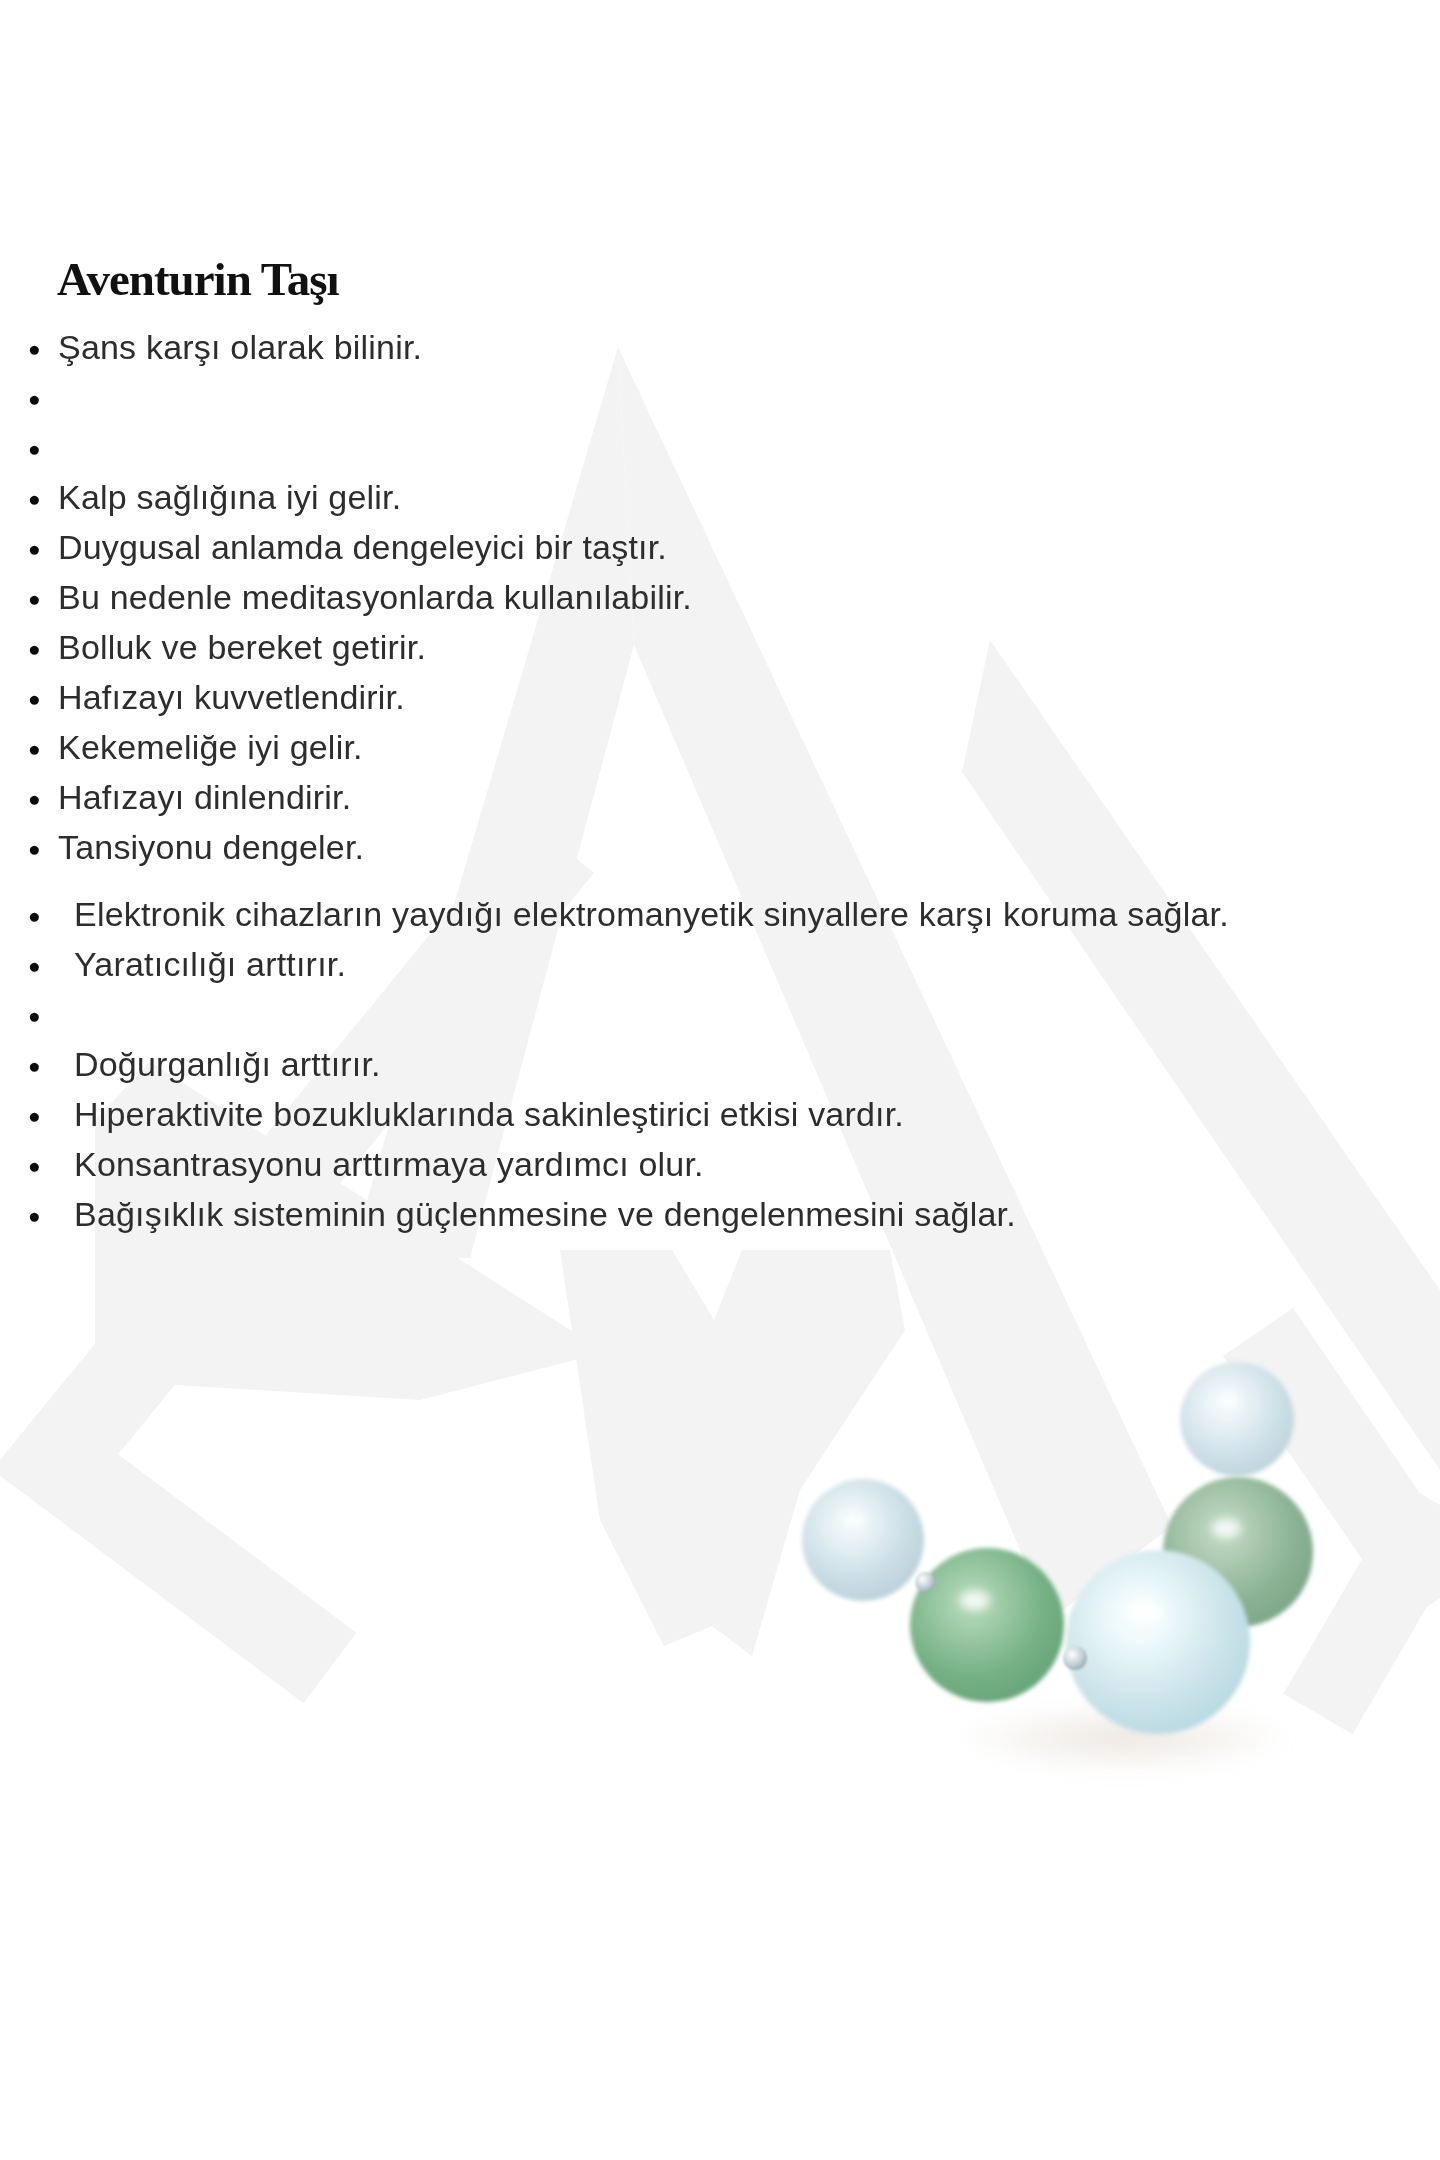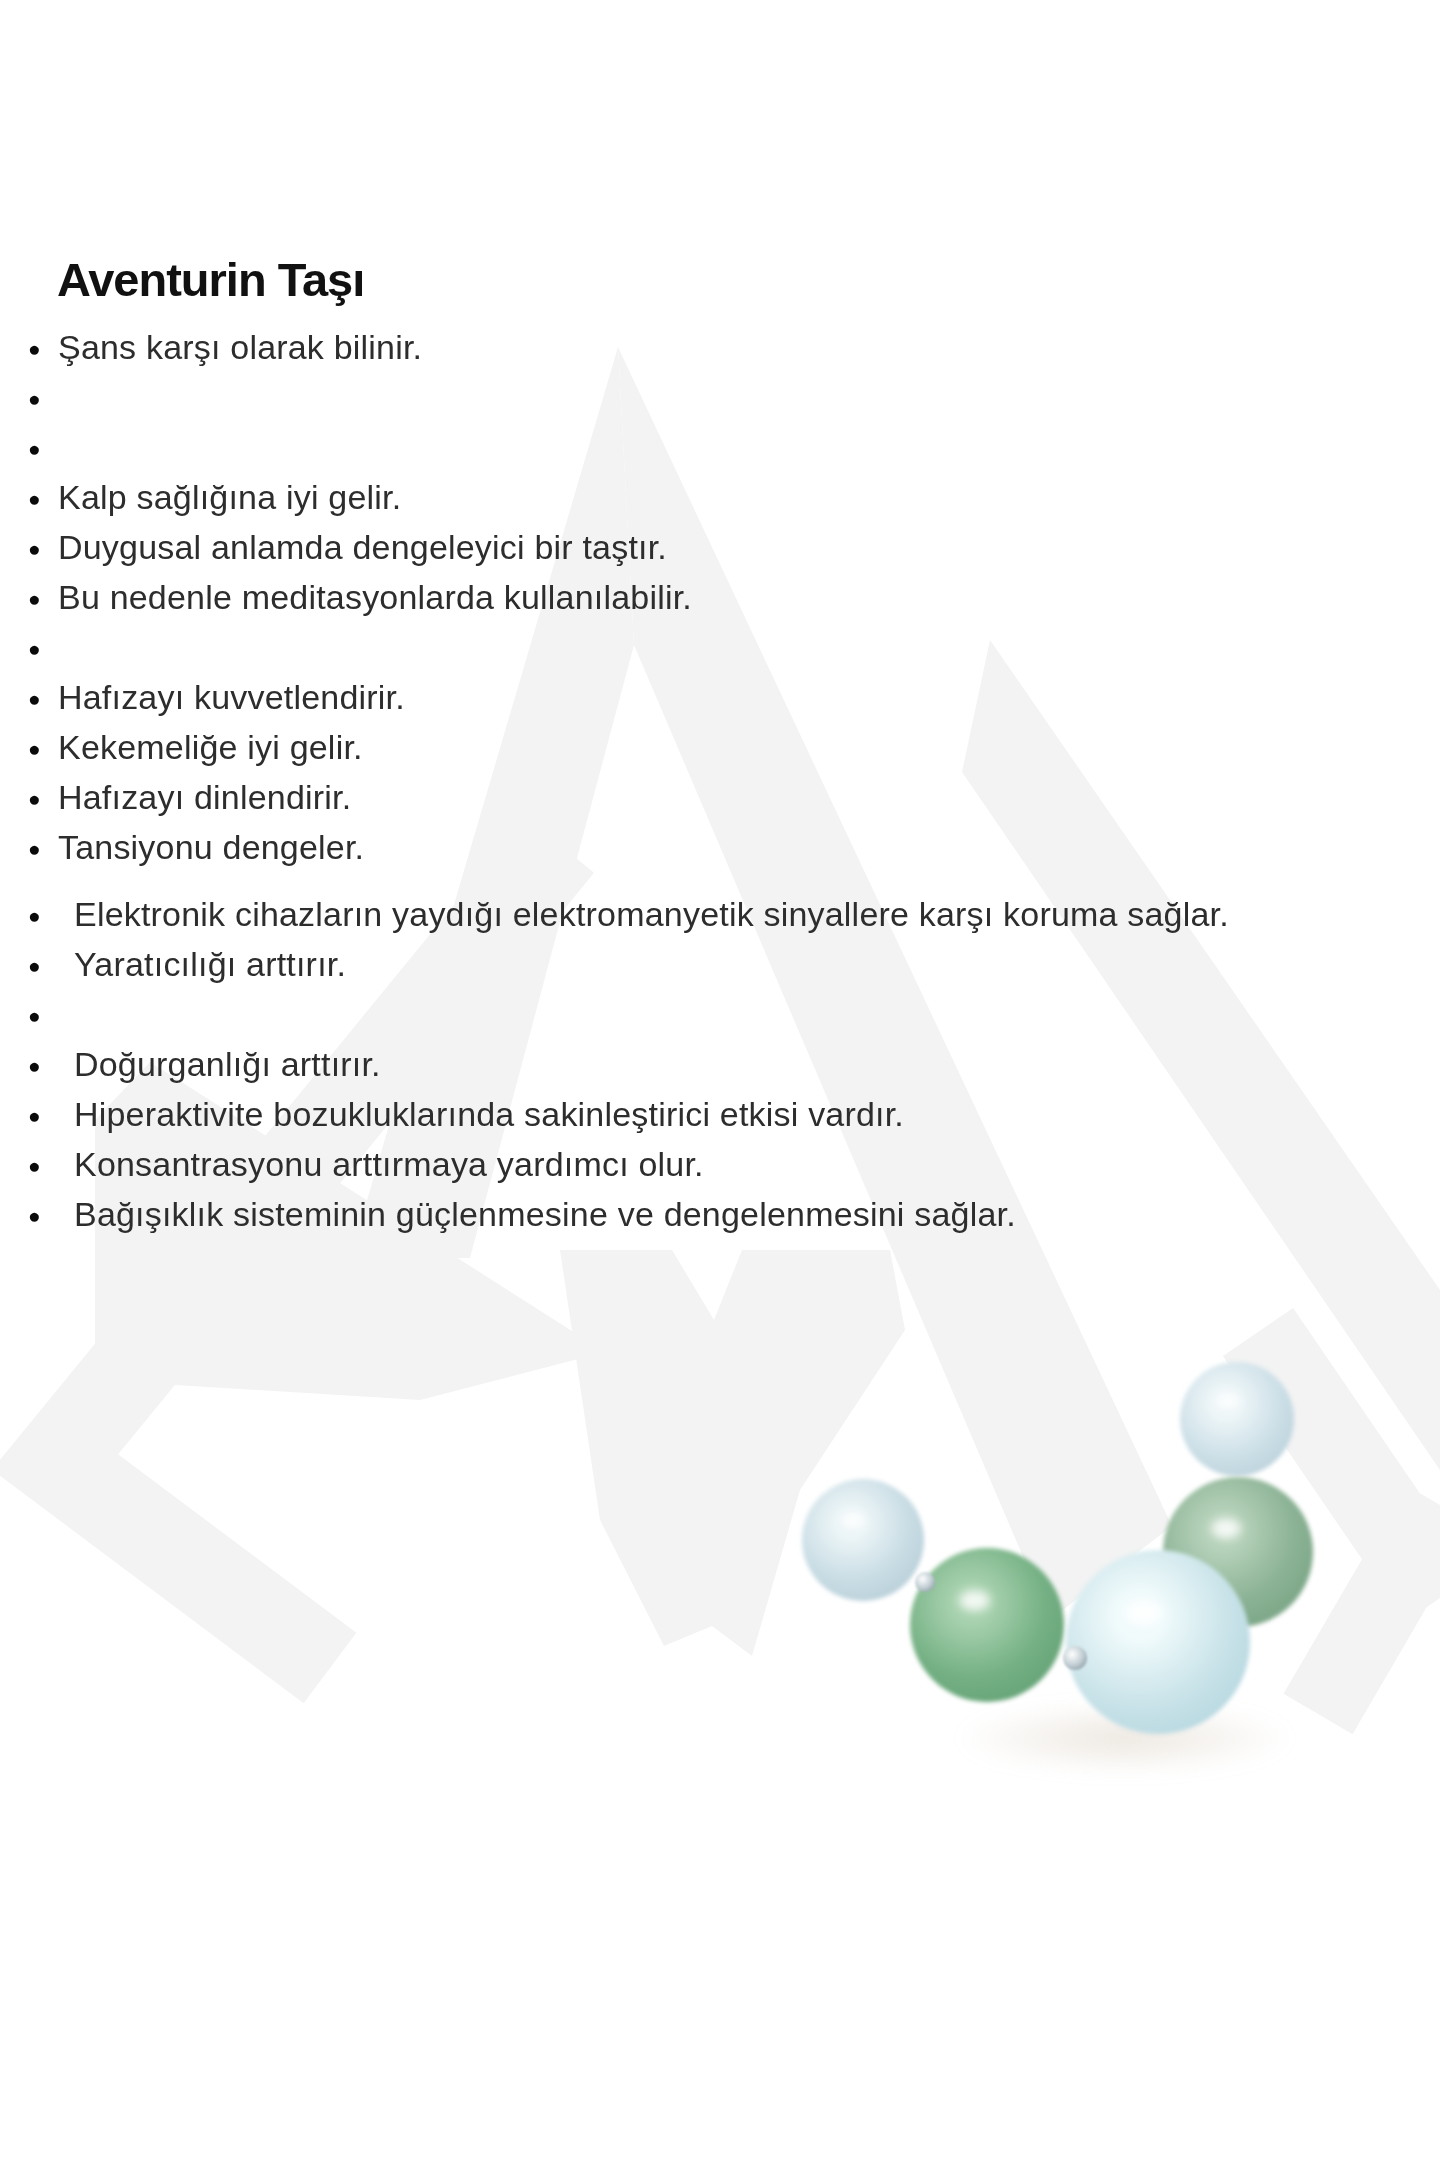--- a/index.html
+++ b/index.html
@@ -13,20 +13,21 @@
   
   svg.watermark{position:absolute;left:0;top:0;width:1440px;height:2160px;}
   .wm-fill{fill:var(--wm,#f3f3f3);}
   .wm-stroke{stroke:var(--wm,#f3f3f3);fill:none;stroke-miterlimit:8;}
 
   
   h1.title{
     position:absolute;left:57px;top:252px;margin:0;
     font-size:47px;font-weight:700;letter-spacing:-1px;
     color:var(--title,#111);
+    font-family:Liberation Serif, serif;
   }
 
   
   ul.benefits{
     position:absolute;left:28px;top:322px;margin:0;padding:0;list-style:none;
   }
   ul.benefits li{
     display:flex;align-items:center;height:50px;
     font-size:34px;color:var(--text,#2d2d2d);white-space:nowrap;
     letter-spacing:0.2px;
@@ -97,20 +98,21 @@
       <li>
         <span class="dot">●</span>
         <span>Duygusal anlamda dengeleyici bir taştır.</span>
       </li>
       <li>
         <span class="dot">●</span>
         <span>Bu nedenle meditasyonlarda kullanılabilir.</span>
       </li>
       <li>
         <span class="dot">●</span>
+        <span>Bolluk ve bereket getirir.</span>
       </li>
       <li>
         <span class="dot">●</span>
         <span>Hafızayı kuvvetlendirir.</span>
       </li>
       <li>
         <span class="dot">●</span>
         <span>Kekemeliğe iyi gelir.</span>
       </li>
       <li>

